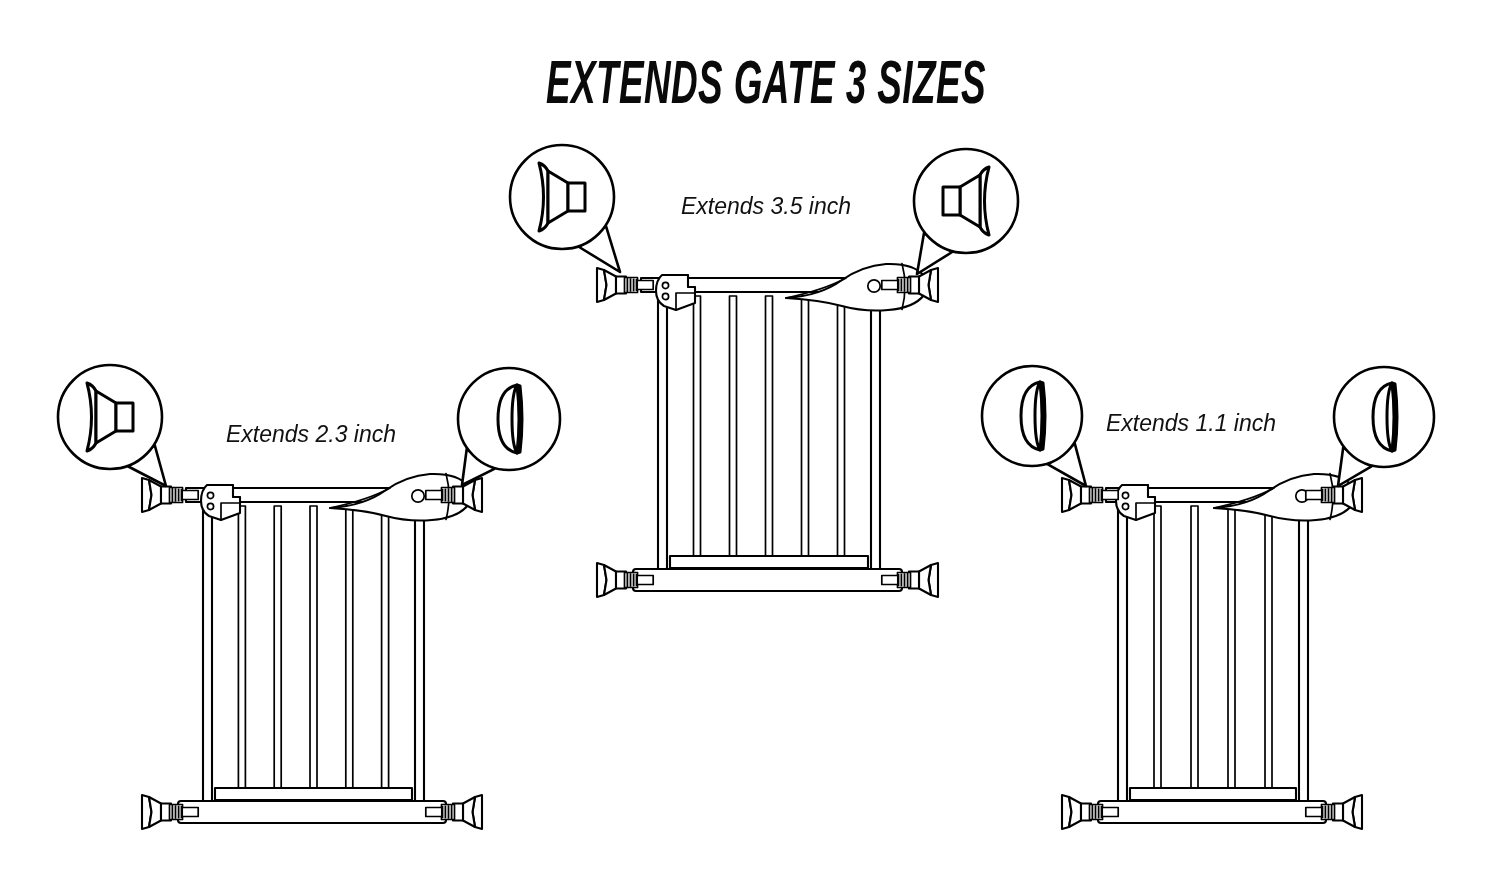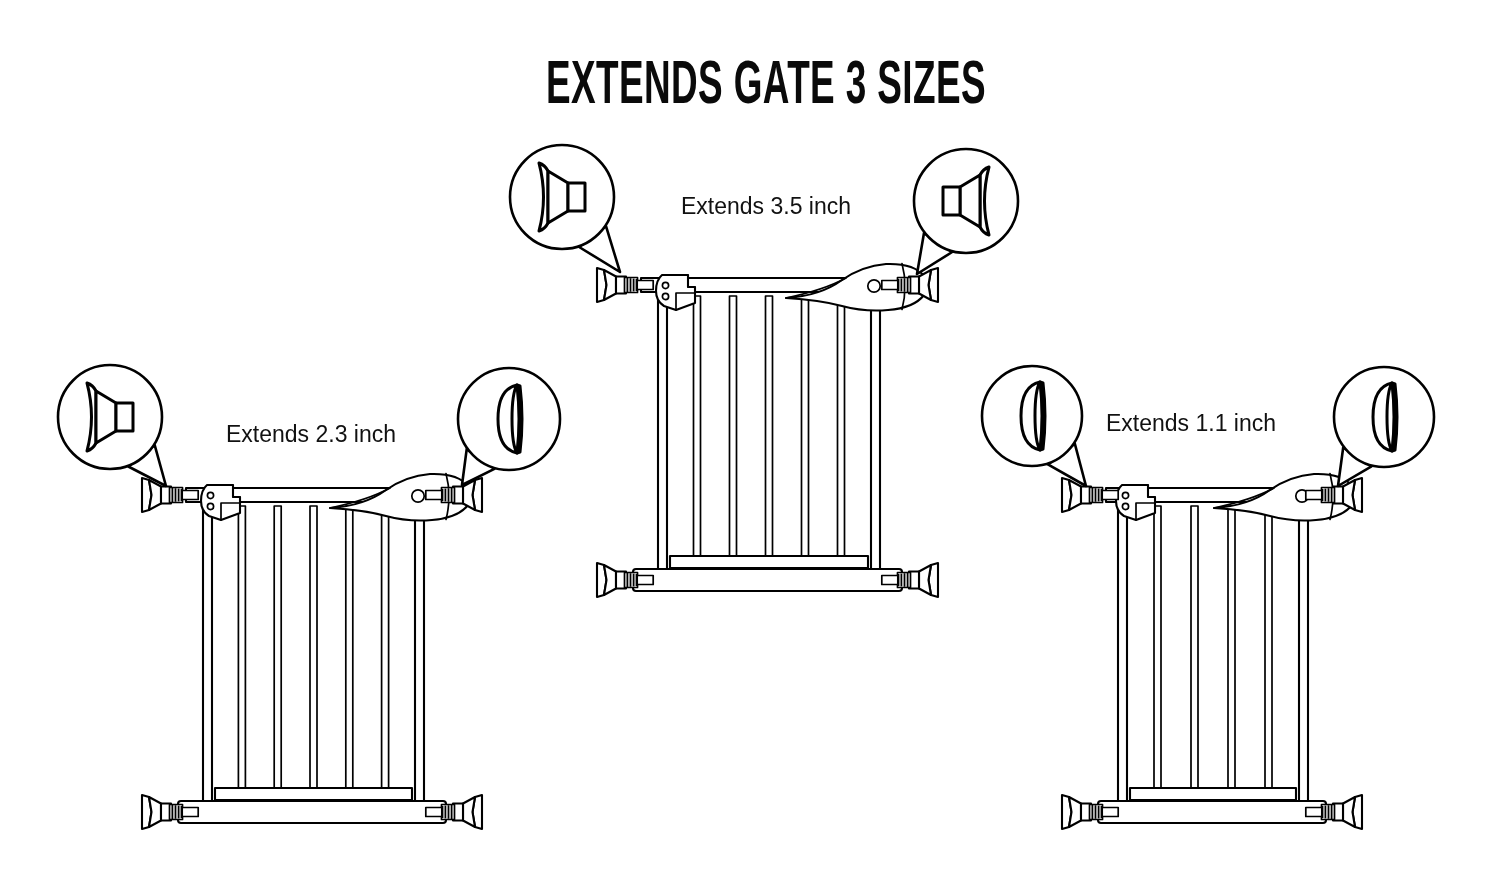--- a/index.html
+++ b/index.html
@@ -11,20 +11,21 @@
   body {
     font-family: "Liberation Sans", sans-serif;
     color: #000000;
   }
   #stage {
     position: relative;
     width: 1500px;
     height: 891px;
     background: #ffffff;
     overflow: hidden;
+    font-style: italic;
   }
   #diagram {
     position: absolute;
     left: 0;
     top: 0;
     width: 1500px;
     height: 891px;
     display: block;
   }
   .page-title {

